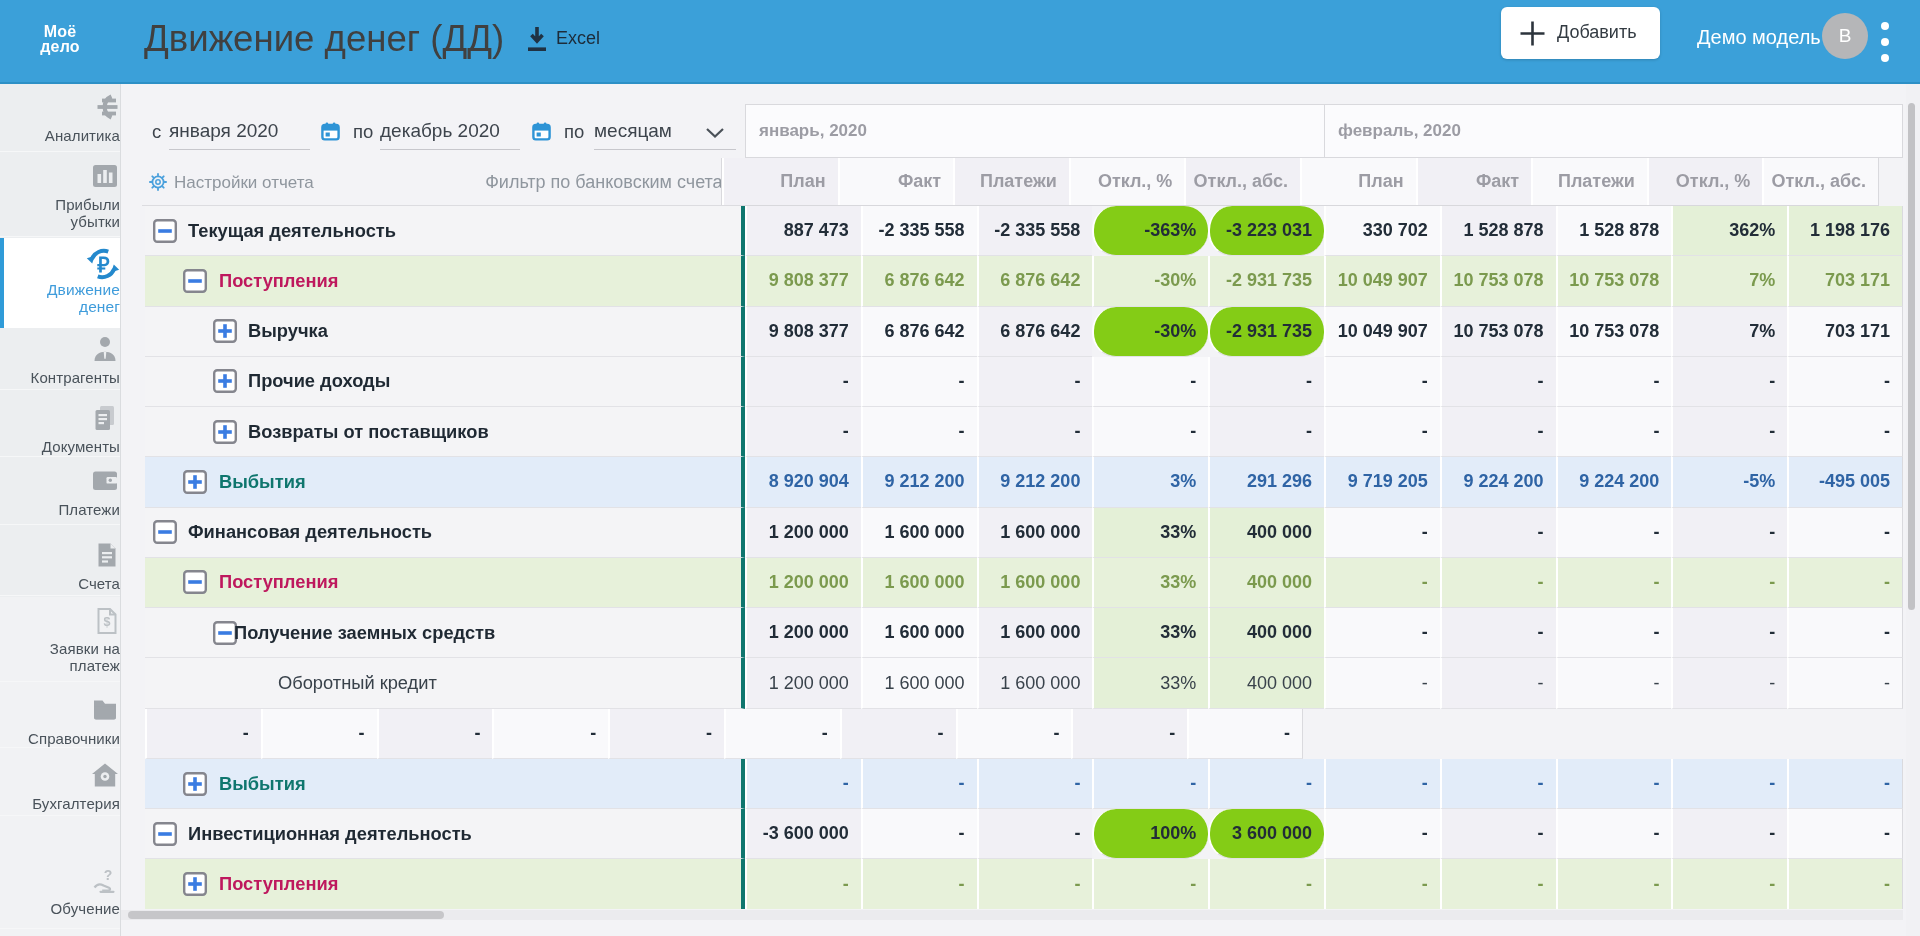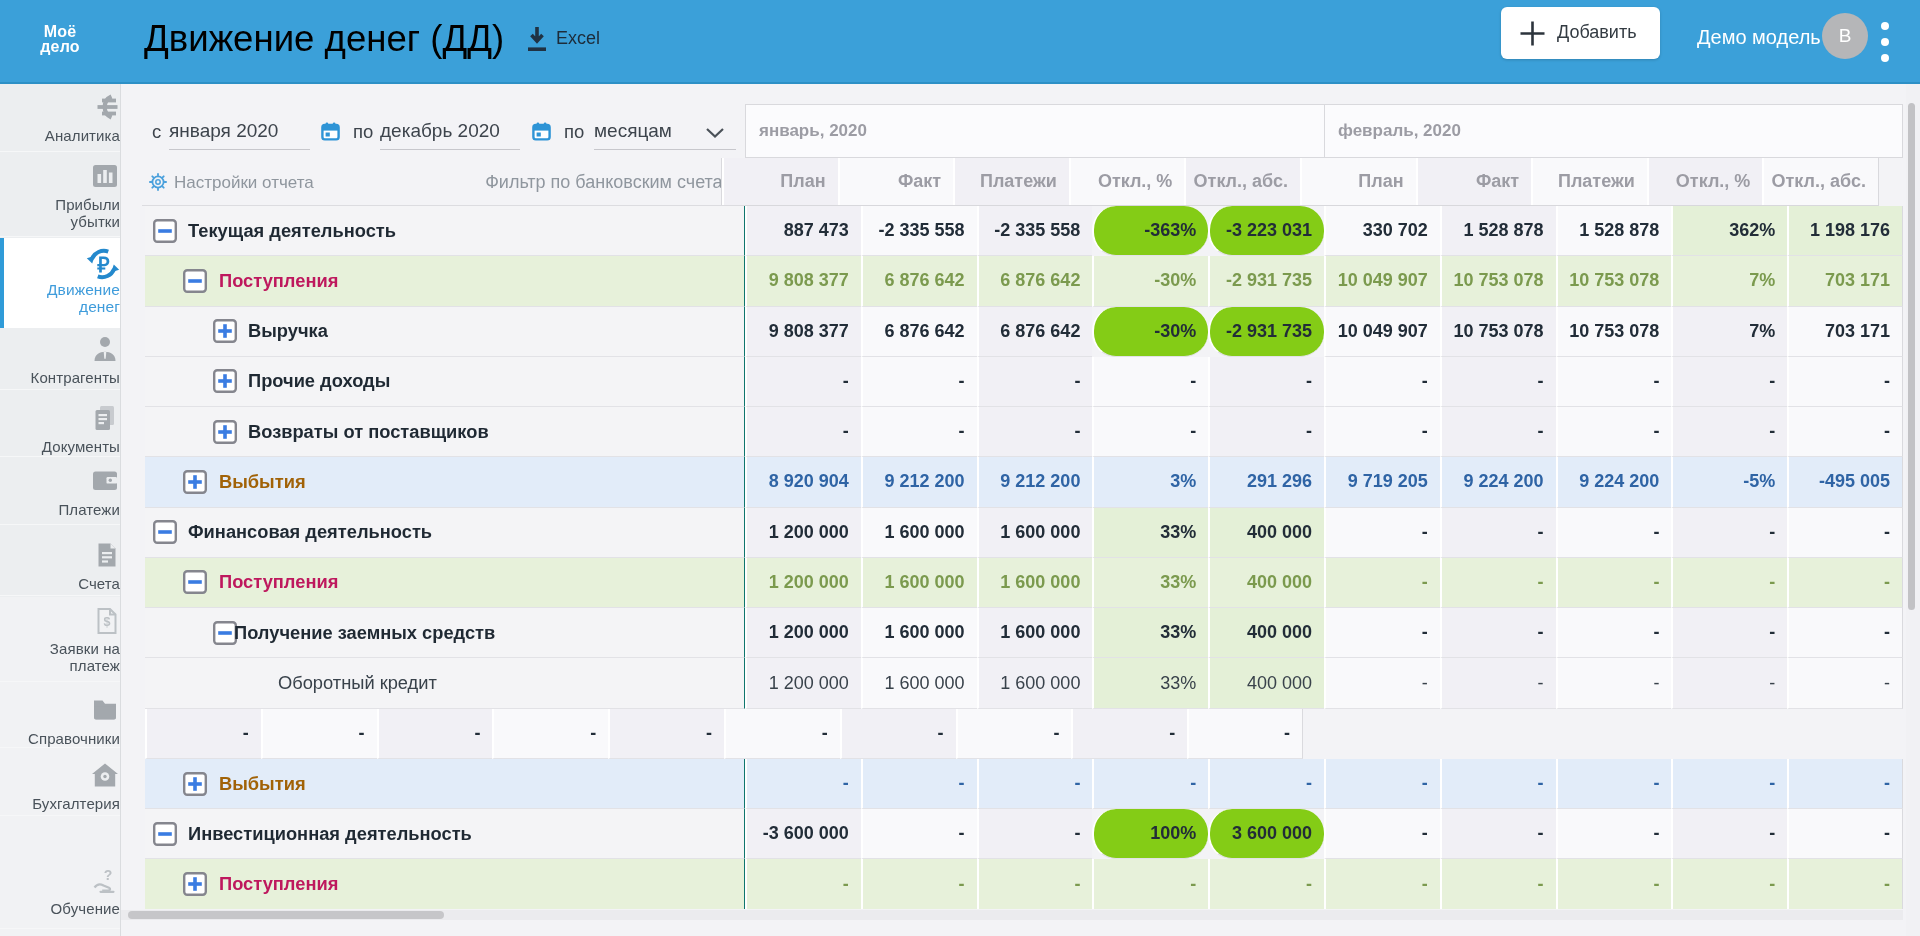--- a/index.html
+++ b/index.html
@@ -1,21 +1,21 @@
 <!DOCTYPE html>
 <html><head><meta charset="utf-8">
 <style>
 * { margin:0; padding:0; box-sizing:border-box; }
 html,body { width:1920px; height:936px; overflow:hidden;
   font-family:"Liberation Sans", sans-serif; background:#f3f3f6; }
 #hdr { position:absolute; left:0; top:0; width:1920px; height:84px;
   background:#3ba0d9; border-bottom:2px solid #2d90c6; }
 #logo { position:absolute; left:38px; top:24px; width:44px; text-align:center;
   color:#fff; font-size:16px; font-weight:bold; line-height:15px; letter-spacing:0.2px; }
-#title { position:absolute; left:144px; top:18px; color:#000000; font-size:36.6px; font-weight:400; }
+#title { position:absolute; left:144px; top:18px; color:#404040; font-size:36.6px; font-weight:400; }
 #xl { position:absolute; left:526px; top:26px; }
 #xlt { position:absolute; left:556px; top:28px; font-size:18px; font-weight:400; color:#1d2c3a; }
 #addbtn { position:absolute; left:1501px; top:7px; width:159px; height:52px;
   background:#fff; border-radius:6px; box-shadow:0 1px 3px rgba(0,0,0,0.18); }
 #addbtn .pl { position:absolute; left:18px; top:13px; }
 #addbtn .tx { position:absolute; left:56px; top:15px; font-size:18px; font-weight:500; color:#333b42; }
 #demo { position:absolute; left:1697px; top:26px; color:#fff; font-size:20px; }
 #ava { position:absolute; left:1822px; top:13px; width:46px; height:46px; border-radius:50%;
   background:#b5b6b8; color:#fff; font-size:19px; text-align:center; line-height:46px; }
 .kdot { position:absolute; left:1881px; width:8px; height:8px; border-radius:50%; background:#fff; }
@@ -46,38 +46,38 @@
   display:flex; border-left:1px solid #d9d9dd; border-right:1px solid #d9d9dd;
   border-bottom:1px solid #d8d8dc; }
 .sh { width:115.8px; display:flex; align-items:center; justify-content:flex-end;
   padding-right:12px; font-size:18px; font-weight:bold; color:#9c9ca4;
   border-left:2px solid #fff; }
 #lhline { position:absolute; left:142px; top:205px; width:603px; height:1px; background:#dcdce0; }
 
 #tbl { position:absolute; left:145px; top:206px; width:1759px; height:703px; overflow:hidden; }
 .tr { display:flex; height:50.28px; }
 .lc { width:600px; position:relative; border-bottom:1px solid #e2e2e6;
-  border-right:1px solid #0f766e; background:#f4f4f6; }
+  border-right:4px solid #0f766e; background:#f4f4f6; }
 .lt { position:absolute; top:50%; transform:translateY(-50%); font-size:18.3px;
   font-weight:bold; color:#1f2933; white-space:nowrap; }
 .ti { position:absolute; top:50%; transform:translateY(-50%); height:24px; }
 .ti svg { display:block; }
 .vc { width:115.8px; display:flex; align-items:center; justify-content:flex-end;
   padding-right:12px; font-size:18px; font-weight:bold; color:#222d38;
   border-bottom:1px solid #e2e2e6; border-left:2px solid #fff; white-space:nowrap; }
 .vc:last-child { border-right:1px solid #dadade; }
 .s0 { background:#f1f0f5; }
 .s1 { background:#f9f9fb; }
 .vc.pk { background:#84cc16;border-radius:24px; }
 .vc.gn { background:#e4f0d7; }
 .tr.rg .lc, .tr.rg .vc { background:#e7f1da; }
 .tr.rg .lt { color:#be185d; }
 .tr.rg .vc { color:#7b9a4e; }
 .tr.rb .lc, .tr.rb .vc { background:#e2ecf9; }
-.tr.rb .lt { color:#a16207; }
+.tr.rb .lt { color:#0f766e; }
 .tr.rb .vc { color:#2f64a5; }
 .tr.rl .lt { font-weight:400; color:#39424b; }
 .tr.rl .vc { font-weight:400; color:#39424b; }
 #vsb { position:absolute; left:1906px; top:84px; width:14px; height:852px; background:#f1f1f4; }
 #vsbt { position:absolute; left:1908px; top:103px; width:7px; height:507px;
   border-radius:4px; background:#c2c2c5; }
 #hsb { position:absolute; left:121px; top:910px; width:1782px; height:10px; background:#ebebee; }
 #hsbt { position:absolute; left:128px; top:911px; width:316px; height:8px;
   border-radius:4px; background:#c6c6c9; }
 </style></head>

